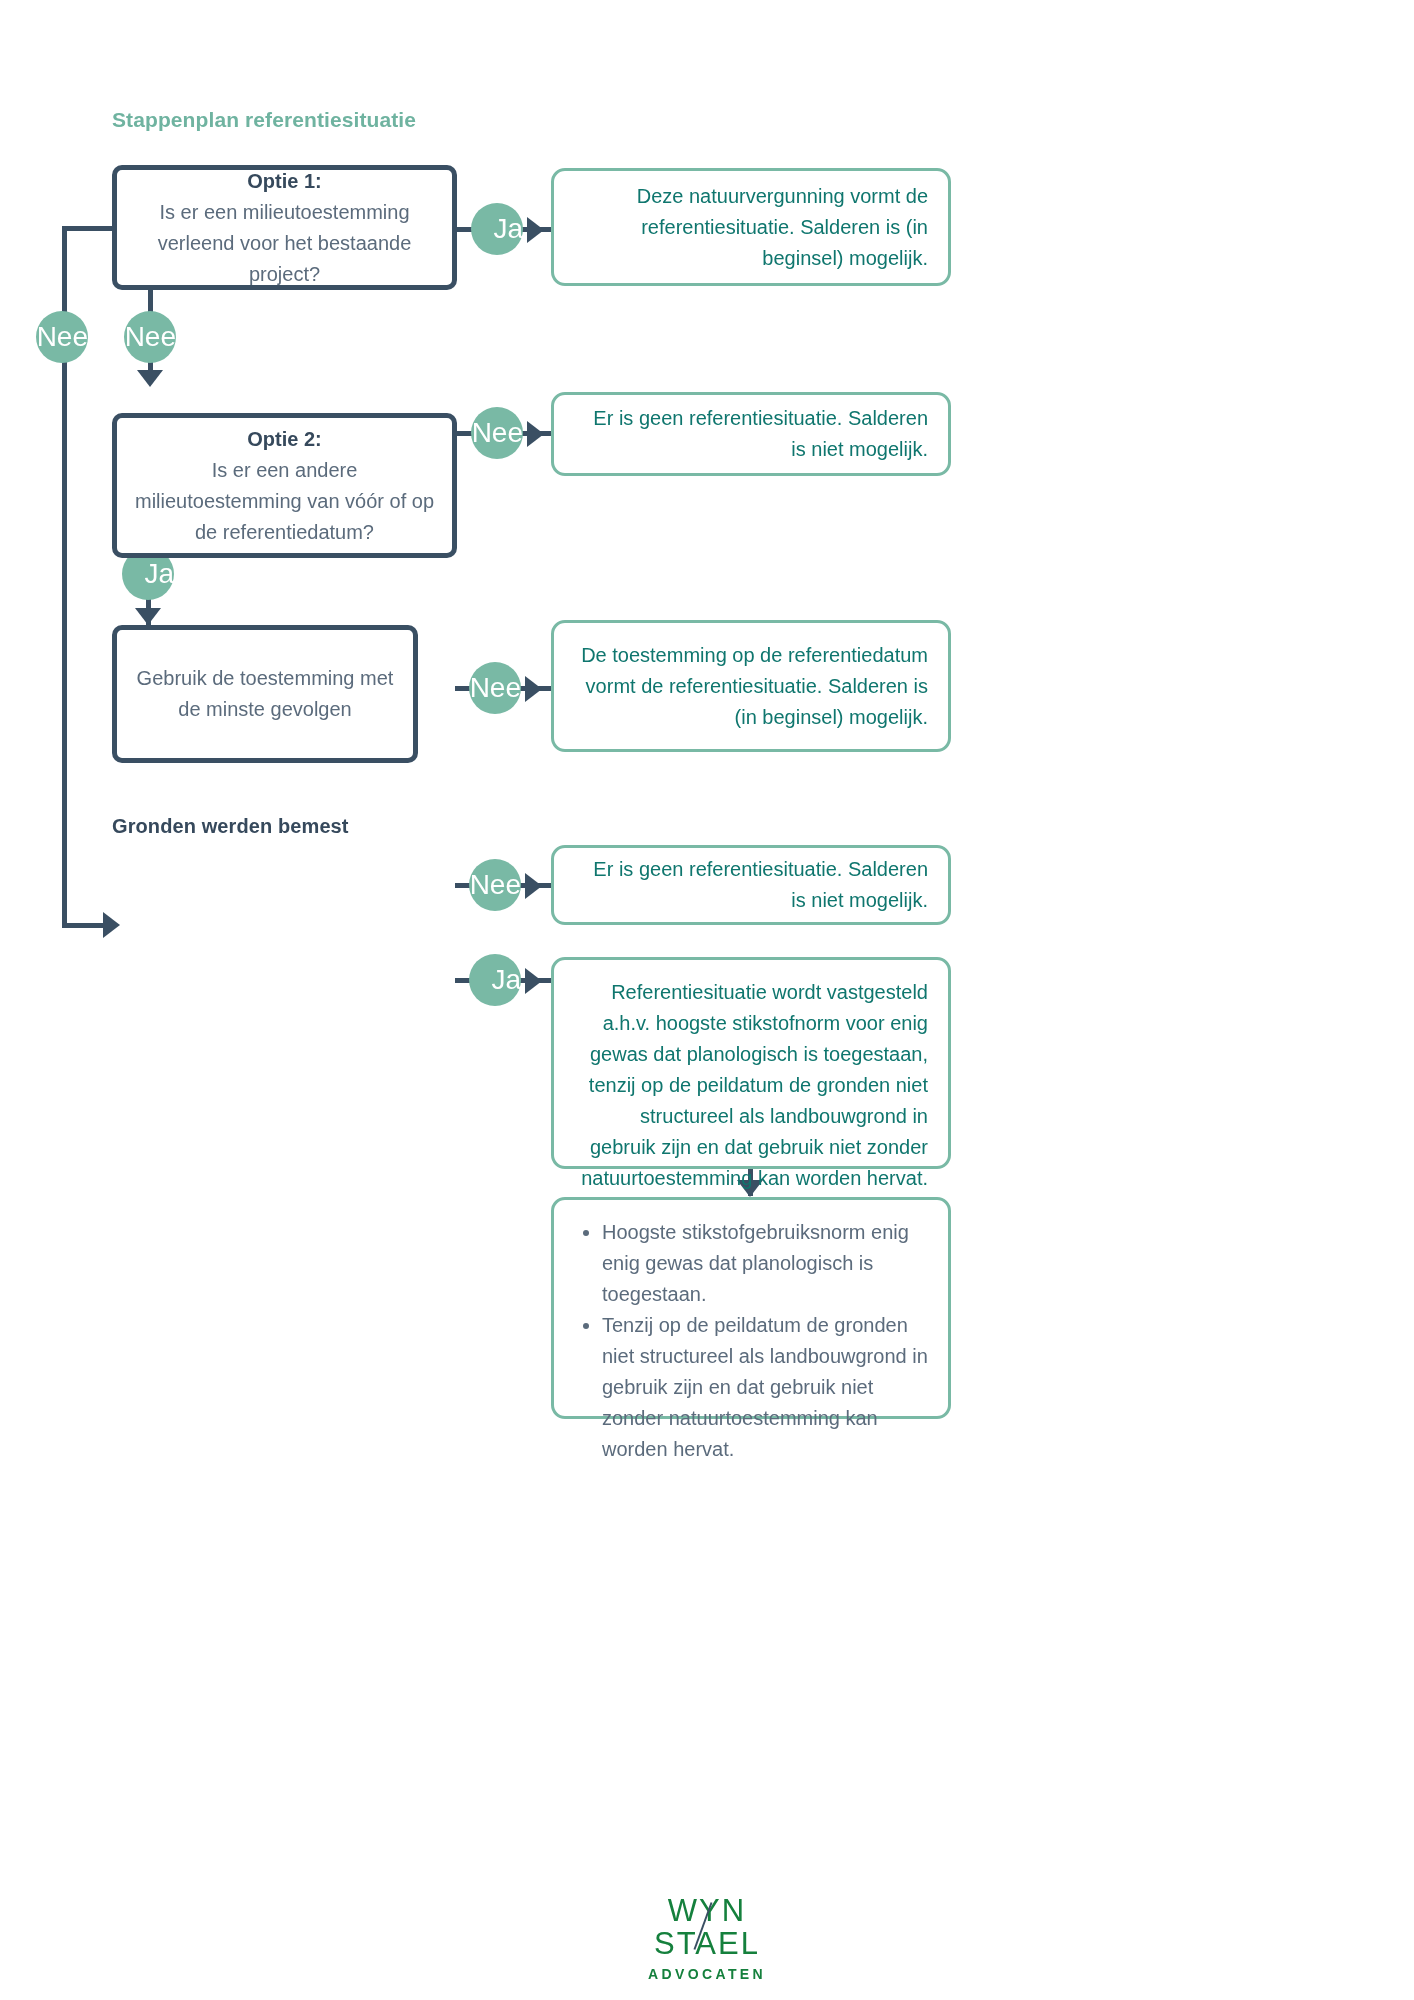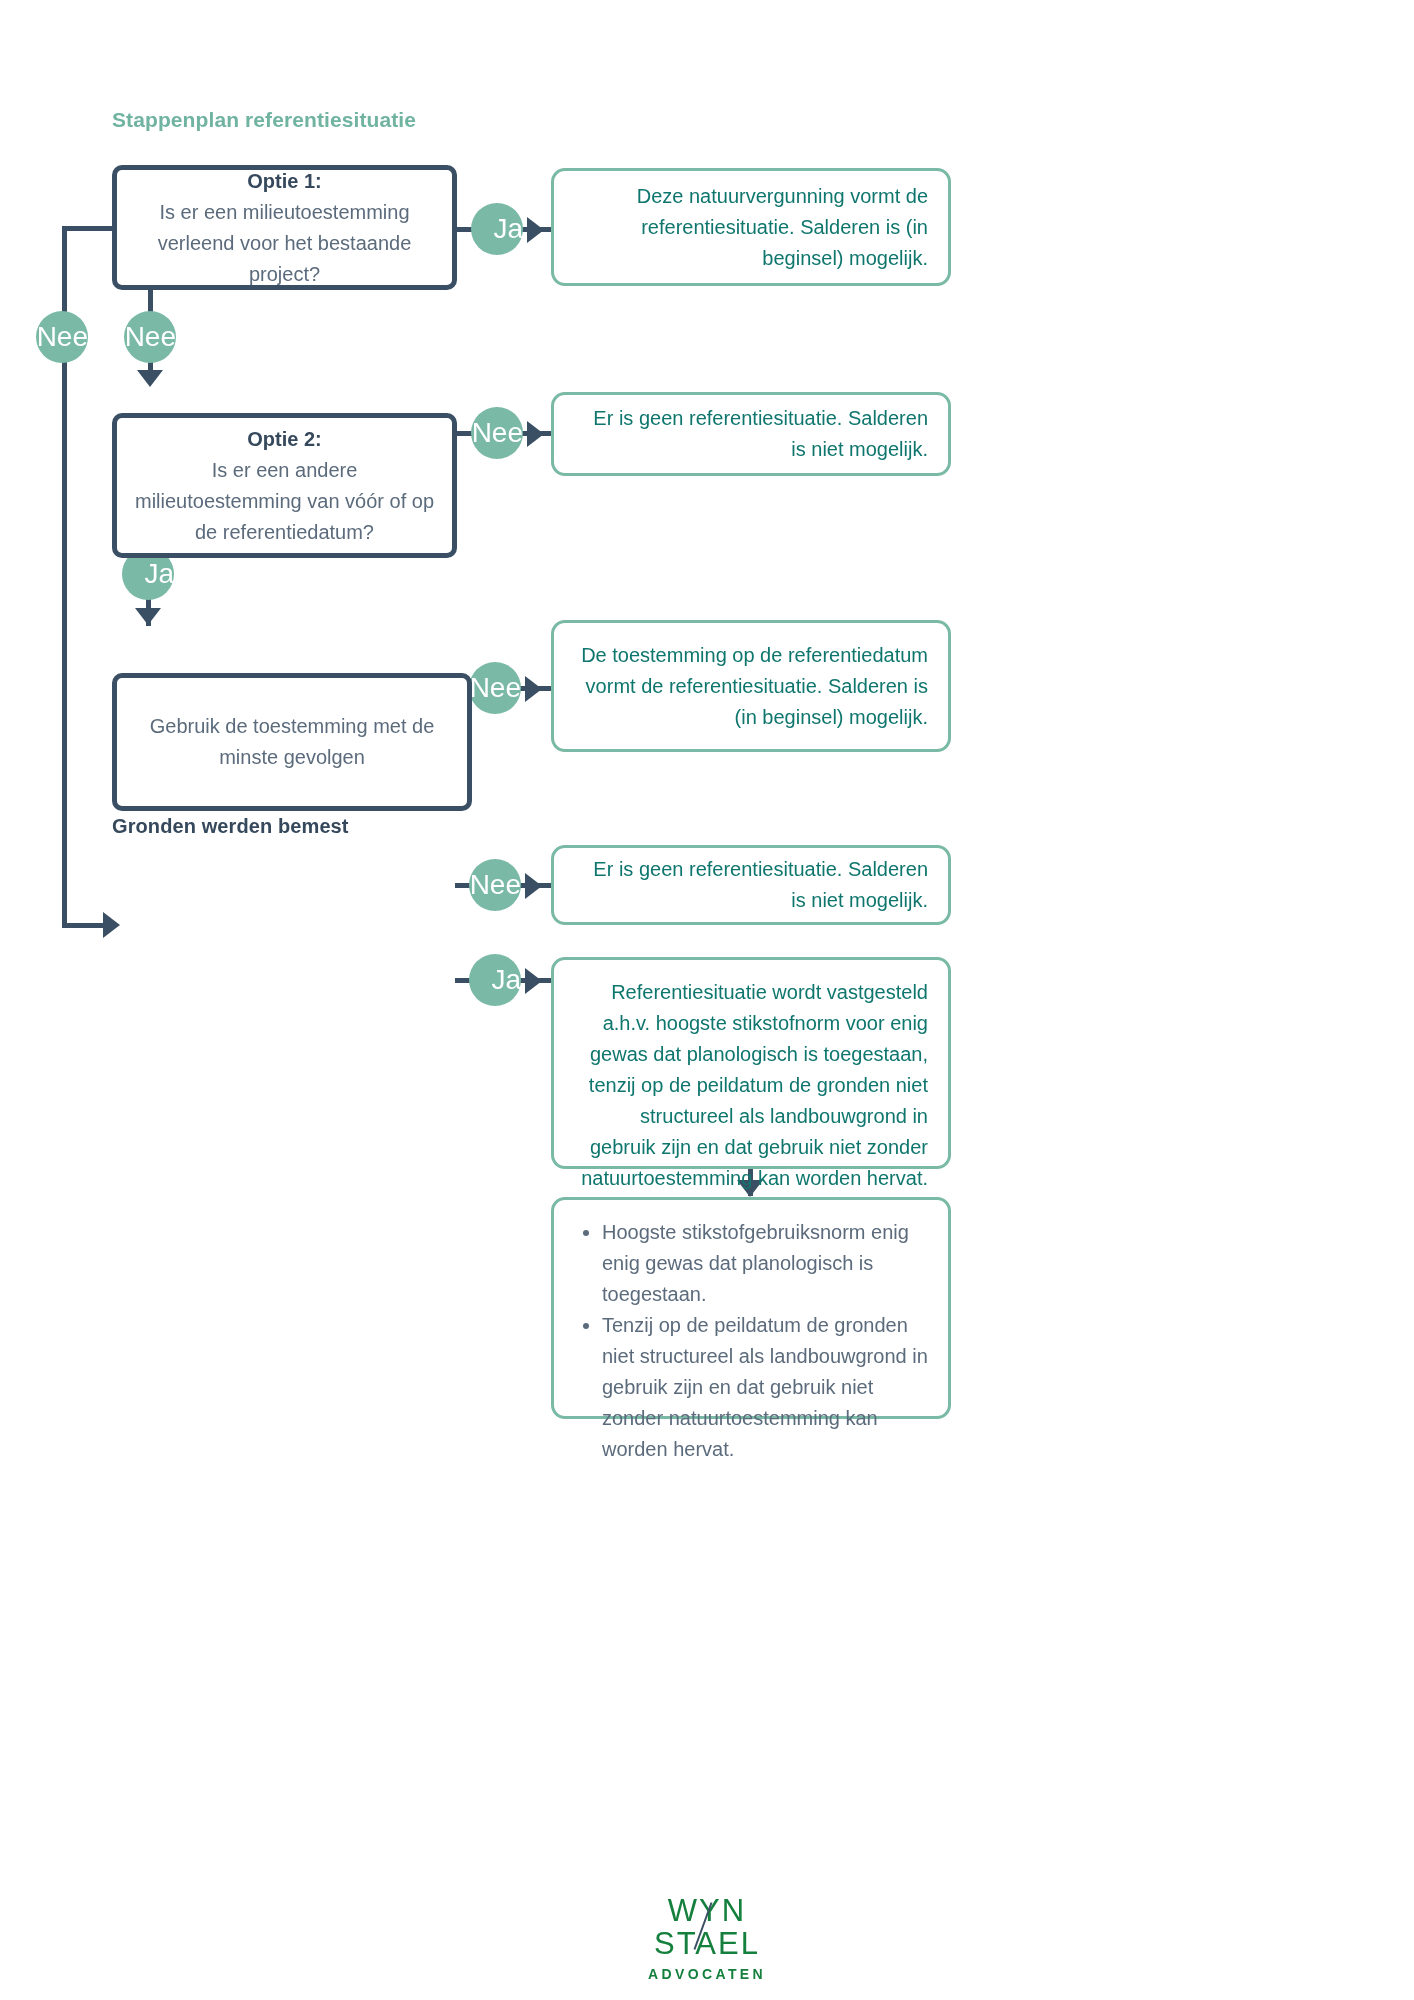--- a/index.html
+++ b/index.html
@@ -228,21 +228,21 @@
 
   <div class="node decision" style="left:112px; top:385px; width:345px; height:145px;margin-top:28px;">
     <div class="strong">Optie 2:</div>
     <div class="body">Is er een andere milieutoestemming van vóór of op de referentiedatum?</div>
   </div>
 
   <div class="node result" style="left:551px; top:392px; width:400px; height:84px;">
     <div class="body">Er is geen referentiesituatie. Salderen is niet mogelijk.</div>
   </div>
 
-  <div class="node decision" style="left:112px; top:625px; width:360px; height:138px;margin-top:48px;">
+  <div class="node decision" style="left:112px; top:625px; width:306px; height:138px;">
     <div class="body">Gebruik de toestemming met de minste gevolgen</div>
   </div>
 
   <div class="node result" style="left:551px; top:620px; width:400px; height:132px;">
     <div class="body">De toestemming op de referentiedatum vormt de referentiesituatie. Salderen is (in beginsel) mogelijk.</div>
   </div>
 
   <div class="section-title" style="left:112px; top:815px;">Gronden werden bemest</div>
 
 

